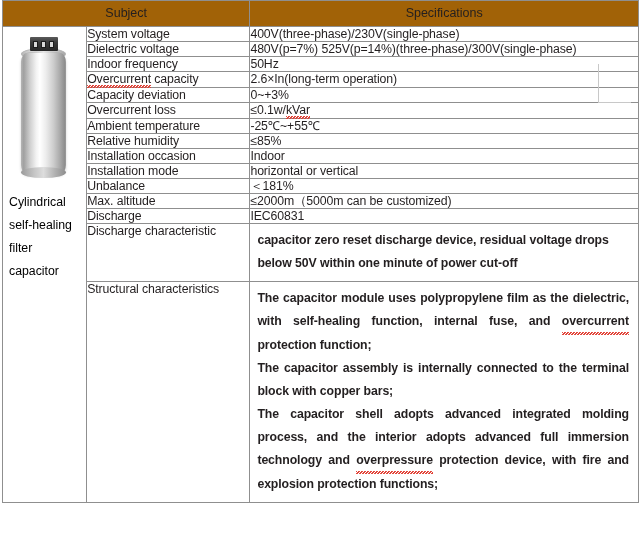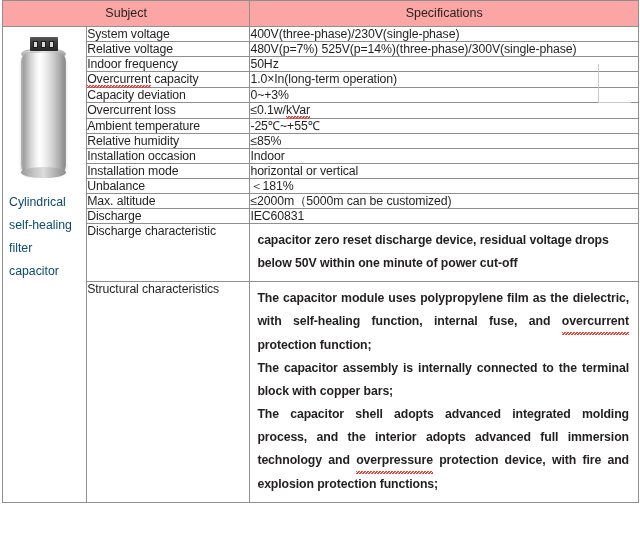--- a/index.html
+++ b/index.html
@@ -58,21 +58,21 @@
     border: 1px solid #8f8f8f;
     vertical-align: top;
     padding: 0;
   }
 
   col.c-img    { width: 84px; }
   col.c-subj   { width: 163px; }
   col.c-spec   { width: 388px; }
 
   .hdr-cell {
-    background: #fca5a5;
+    background: #a16207;
     text-align: center;
     font-size: 12.5px;
     line-height: 25px;
     height: 25px;
     color: #231f20;
     font-weight: normal;
   }
 
   .subj-cell {
     font-size: 12.3px;
@@ -220,21 +220,21 @@
     height: 5px;
     background: rgba(40,40,40,.35);
     border-radius: 50%;
     filter: blur(1px);
   }
 
   .cap-caption {
     font-size: 12.3px;
     line-height: 23px;
     padding: 4px 0 10px 6px;
-    color: #0c4a6e;
+    color: #000000;
   }
 </style>
 </head>
 <body>
 
 <div id="spec-sheet">
 
   <div class="crop-mark" style="left:598px; top:64px; width:34px; height:39px;">
     <span class="v"></span>
     <span class="h"></span>
@@ -275,32 +275,32 @@
               <div>filter</div>
               <div>capacitor</div>
             </div>
           </div>
         </td>
         <td class="subj-cell">System voltage</td>
         <td class="spec-cell">400V(three-phase)/230V(single-phase)</td>
       </tr>
 
       <tr>
-        <td class="subj-cell">Relative voltage</td>
+        <td class="subj-cell">Dielectric voltage</td>
         <td class="spec-cell">480V(p=7%) 525V(p=14%)(three-phase)/300V(single-phase)</td>
       </tr>
 
       <tr>
         <td class="subj-cell">Indoor frequency</td>
         <td class="spec-cell">50Hz</td>
       </tr>
 
       <tr>
         <td class="subj-cell"><span class="sq">Overcurrent</span><span> capacity</span></td>
-        <td class="spec-cell">1.0×In(long-term operation)</td>
+        <td class="spec-cell">2.6×In(long-term operation)</td>
       </tr>
 
       <tr>
         <td class="subj-cell">Capacity deviation</td>
         <td class="spec-cell">0~+3%</td>
       </tr>
 
       <tr>
         <td class="subj-cell">Overcurrent loss</td>
         <td class="spec-cell"><span>≤0.1w/</span><span class="sq">kVar</span></td>

